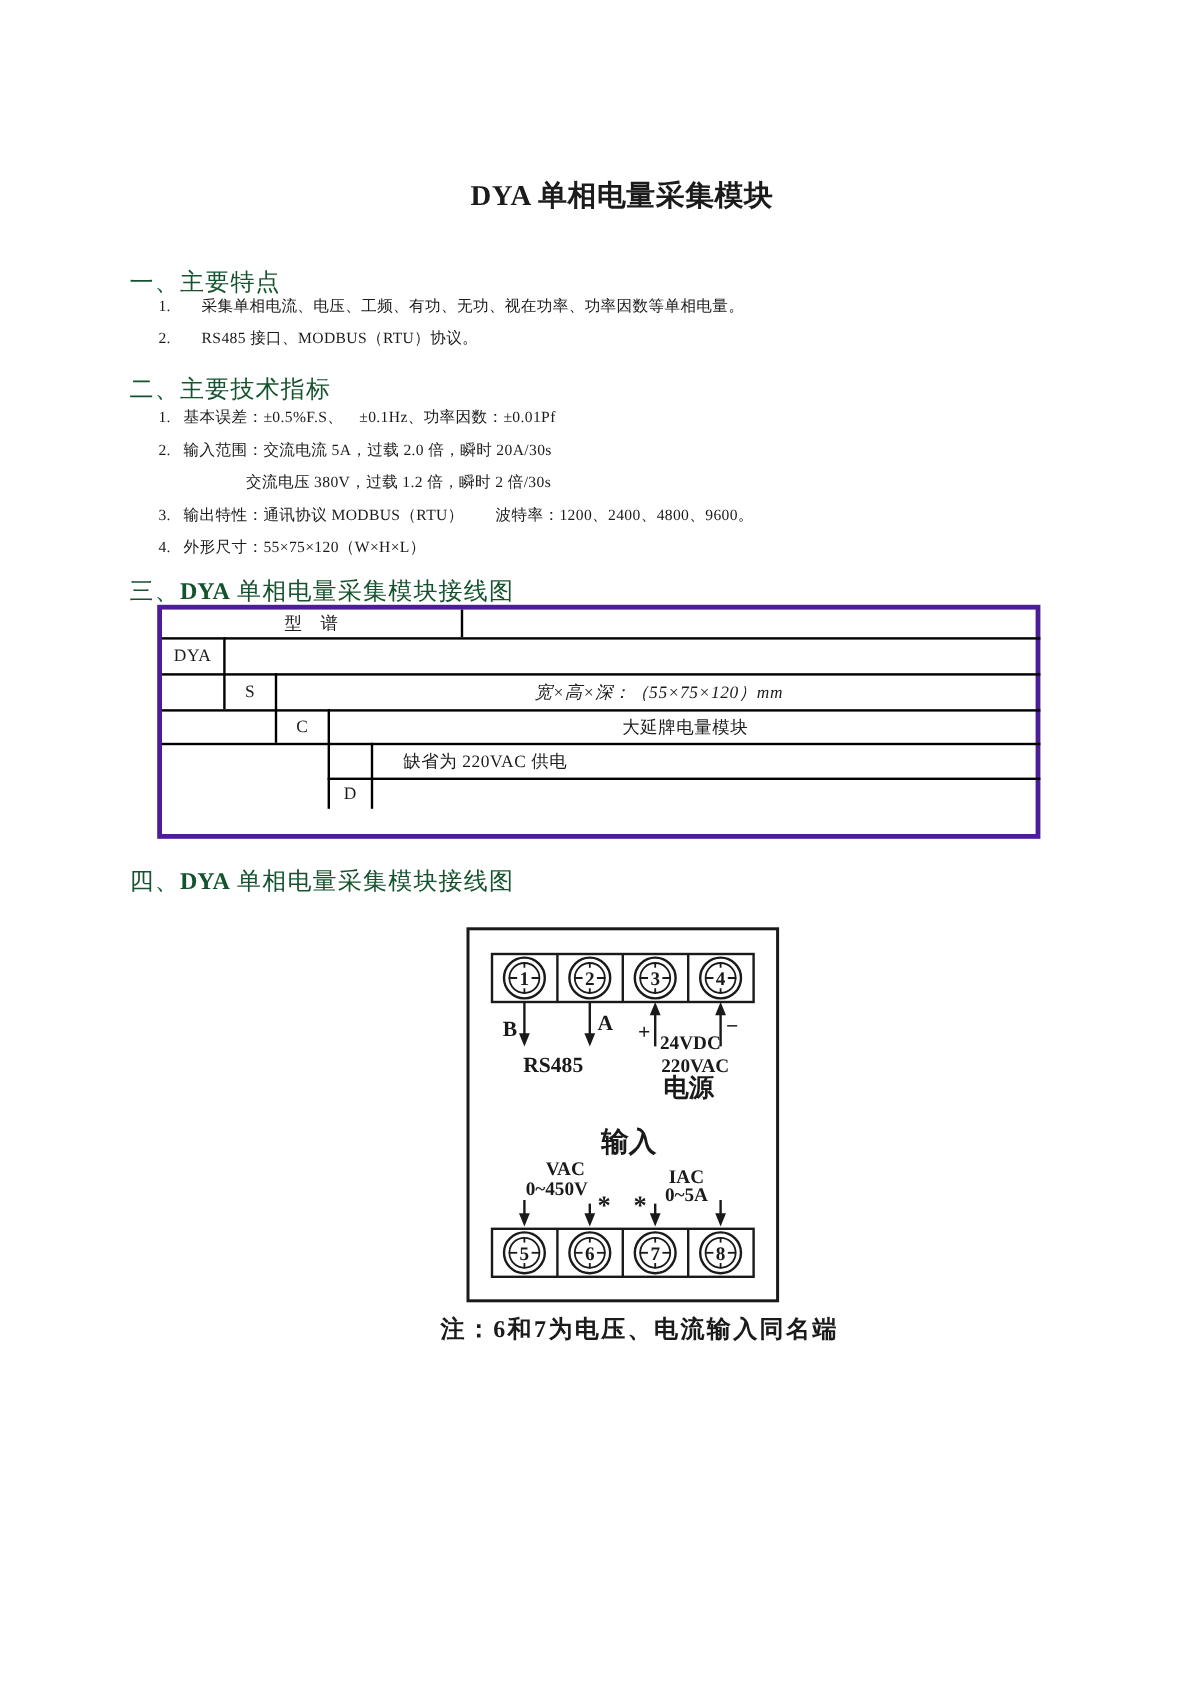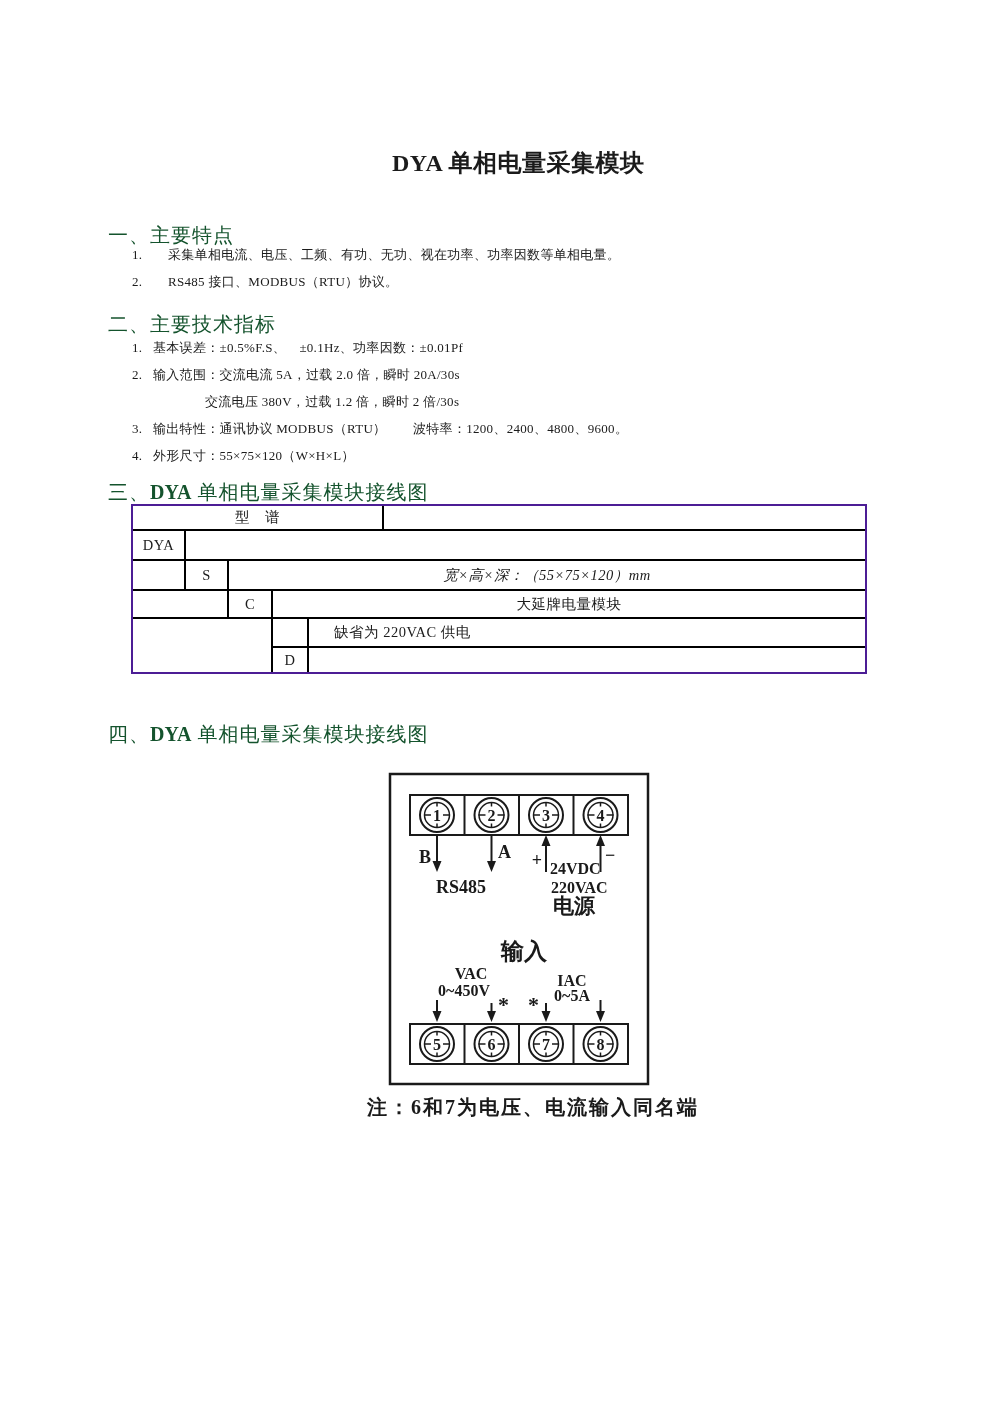--- a/index.html
+++ b/index.html
@@ -17,22 +17,22 @@
     left:108px; font-size:20px; color:#14532d; white-space:nowrap; letter-spacing:1px;
   }
   .sec-heading .dya { font-weight:bold; letter-spacing:0; }
   .item { left:132px; font-size:13px; white-space:nowrap; letter-spacing:0.3px; }
   .item .num { display:inline-block; }
   .w36 { width:36px; }
   .w21 { width:21px; }
   .cont { left:205px; }
   
   .model-table {
-    left:131px; top:465px; width:736px; height:170px;
-    border:2px solid #4c1d95; box-sizing:border-box;
+    left:131px; top:465px; width:736px; height:195px;
+    border:4px solid #4c1d95; box-sizing:border-box;
   }
   .tl { position:absolute; background:#000; }
   .tcell {
     position:absolute; display:flex; align-items:center; justify-content:center;
     font-size:14.5px; white-space:nowrap; letter-spacing:0.5px;
   }
   .tcell.left { justify-content:flex-start; padding-left:25px; }
   
   .diagram { left:340px; top:723px; }
   svg text {

